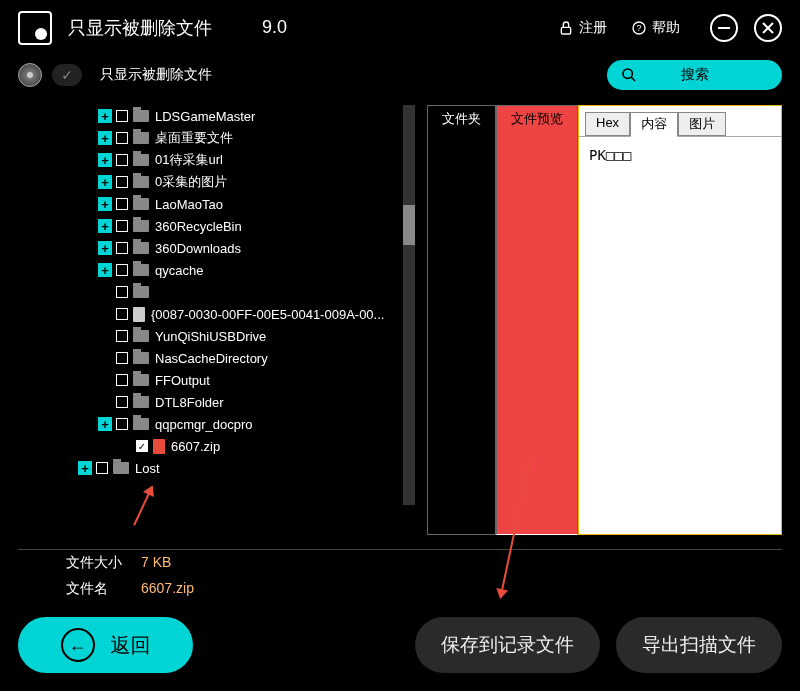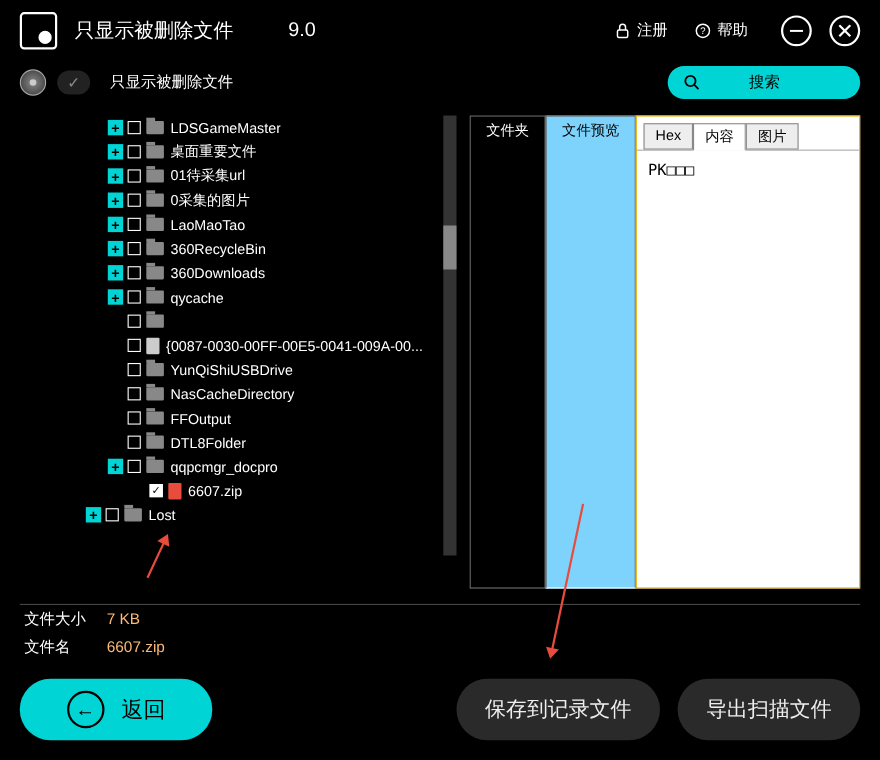--- a/index.html
+++ b/index.html
@@ -161,40 +161,40 @@
       padding: 4px 4px;
       font-size: 14px;
     }
     .info-label { width: 75px; }
     .info-val { color: #fdba74; }
     .info-section {
       border-top: 1px solid #444;
       margin: 14px 18px 0 18px;
     }
     .info-flex { display: flex; }
-    .info-col { flex: 1; }
+    .info-col { flex: 1; margin-left: 44px; }
     .right-panel {
       width: 355px;
       display: flex; flex-direction: row;
     }
     .tabs-outer {
       display: flex;
       border-bottom: 1px solid #666;
     }
     .tab {
       background: #000;
       border: 1px solid #666;
       padding: 4px 14px;
       font-size: 13px;
       color: #fff;
       cursor: pointer;
       margin-bottom: -1px;
     }
     .tab.active {
-      background: #7dd3fc;
+      background: #ef4444;
       color: #000;
       border-bottom: 1px solid #fff;
     }
     .preview-box {
       border: 1px solid #eab308;
       flex: 1;
       background: #ffffff;
       color: #000;
       display: flex; flex-direction: column;
       height: 430px;

